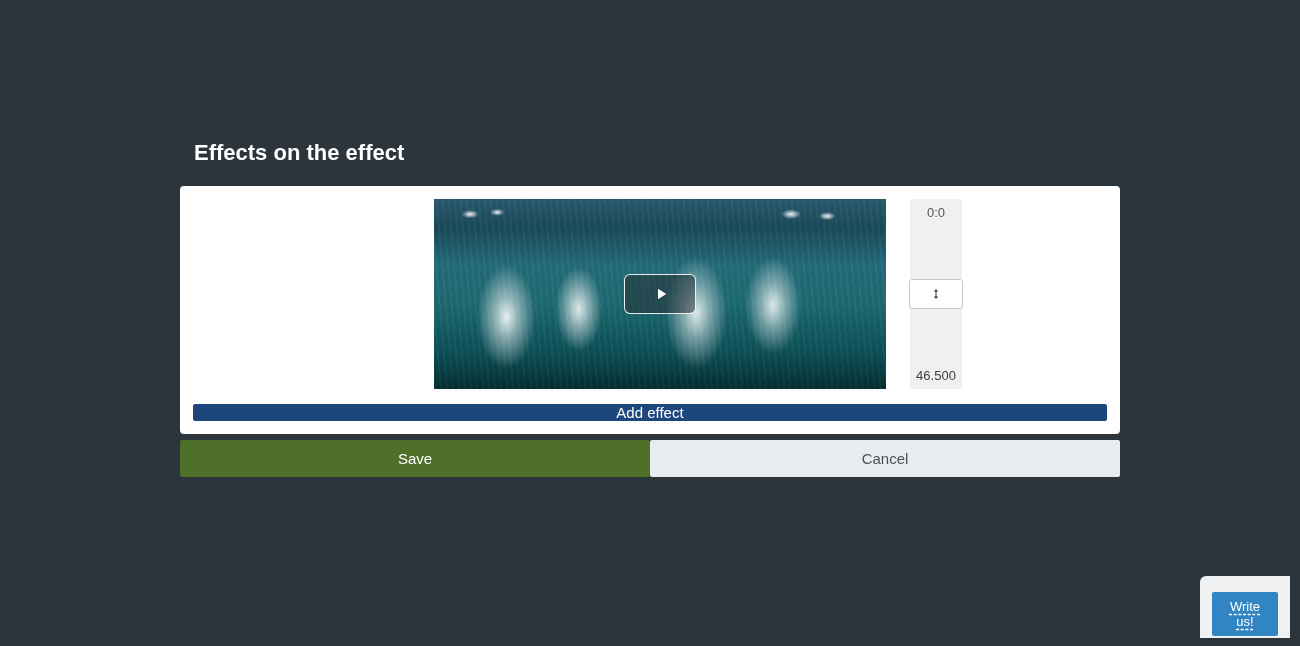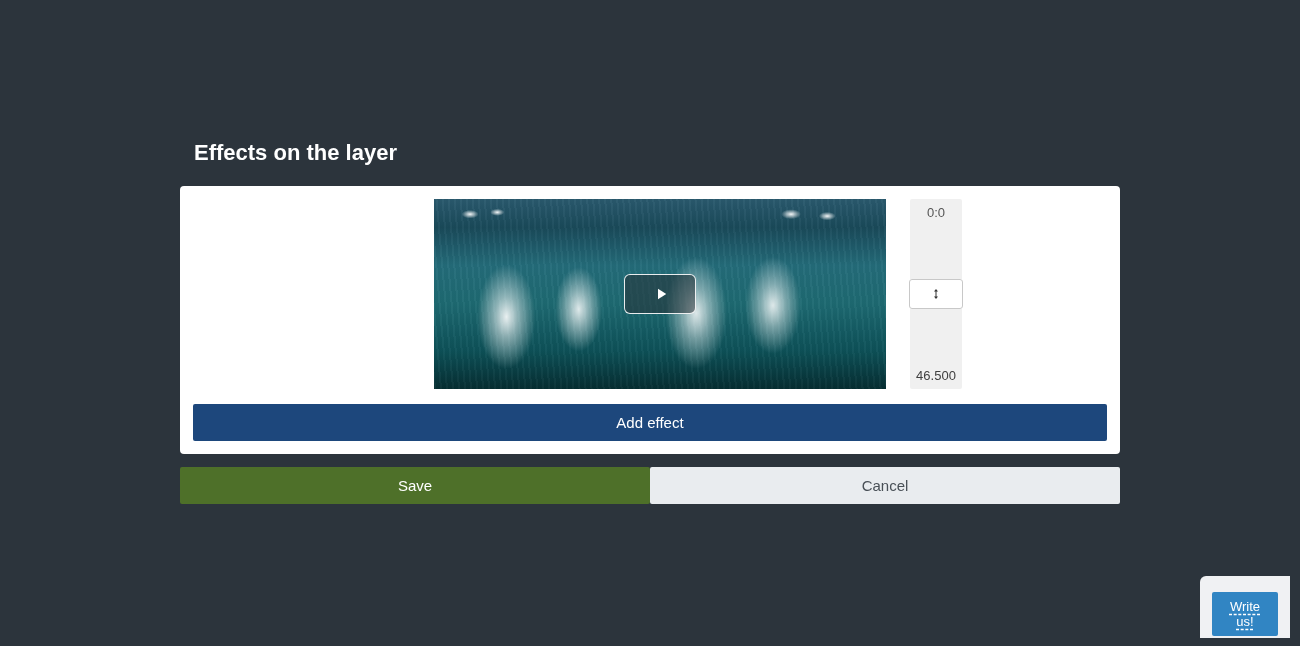--- a/index.html
+++ b/index.html
@@ -128,29 +128,28 @@
       padding-bottom: 6px;
       font-size: 13px;
       color: #404040;
       border-radius: 0 0 2px 2px;
     }
     .add-effect-button {
       margin-top: 15px;
       background: #1d477c;
       color: #ffffff;
       border: none;
-      padding: 10px;
       font-size: 15px;
       border-radius: 2px;
       cursor: pointer;
       width: 100%;
     }
     .action-row {
       display: flex;
-      margin-top: 13px;
+      margin-top: 6px;
     }
     .save-button {
       flex: 1;
       background: #4e7029;
       color: #ffffff;
       border: none;
       padding: 10px;
       font-size: 15px;
       border-radius: 2px;
       cursor: pointer;
@@ -187,21 +186,21 @@
       border-radius: 2px;
       cursor: pointer;
       text-decoration: underline dashed;
       text-underline-offset: 3px;
     }
   </style>
 </head>
 <body>
 
 <div class="container">
-  <h2 class="title">Effects on the layer</h2>
+  <h2 class="title">Effects on the effect</h2>
 
   <div class="panel">
     <div class="preview-row">
       <div class="video-preview">
         <div class="play-button">
           <svg viewBox="0 0 24 24">
               <path d="M8 5v14l11-7z"></path>
             </svg>
         </div>
       </div>

